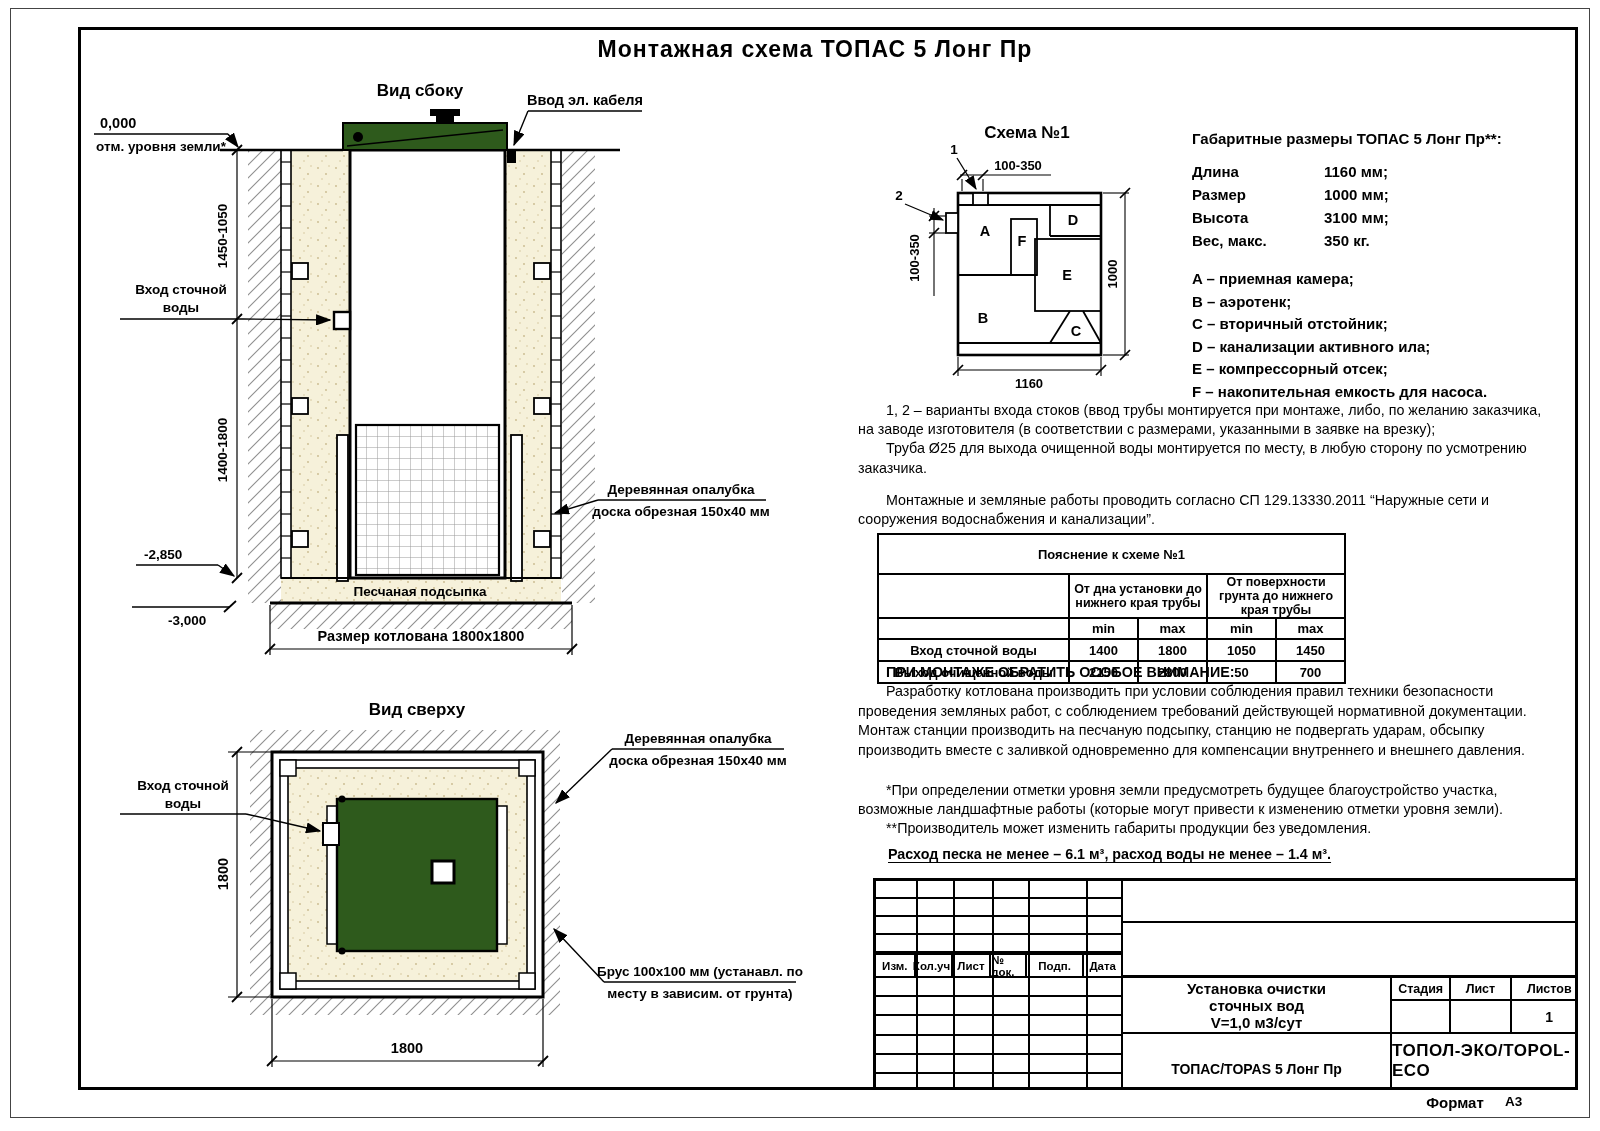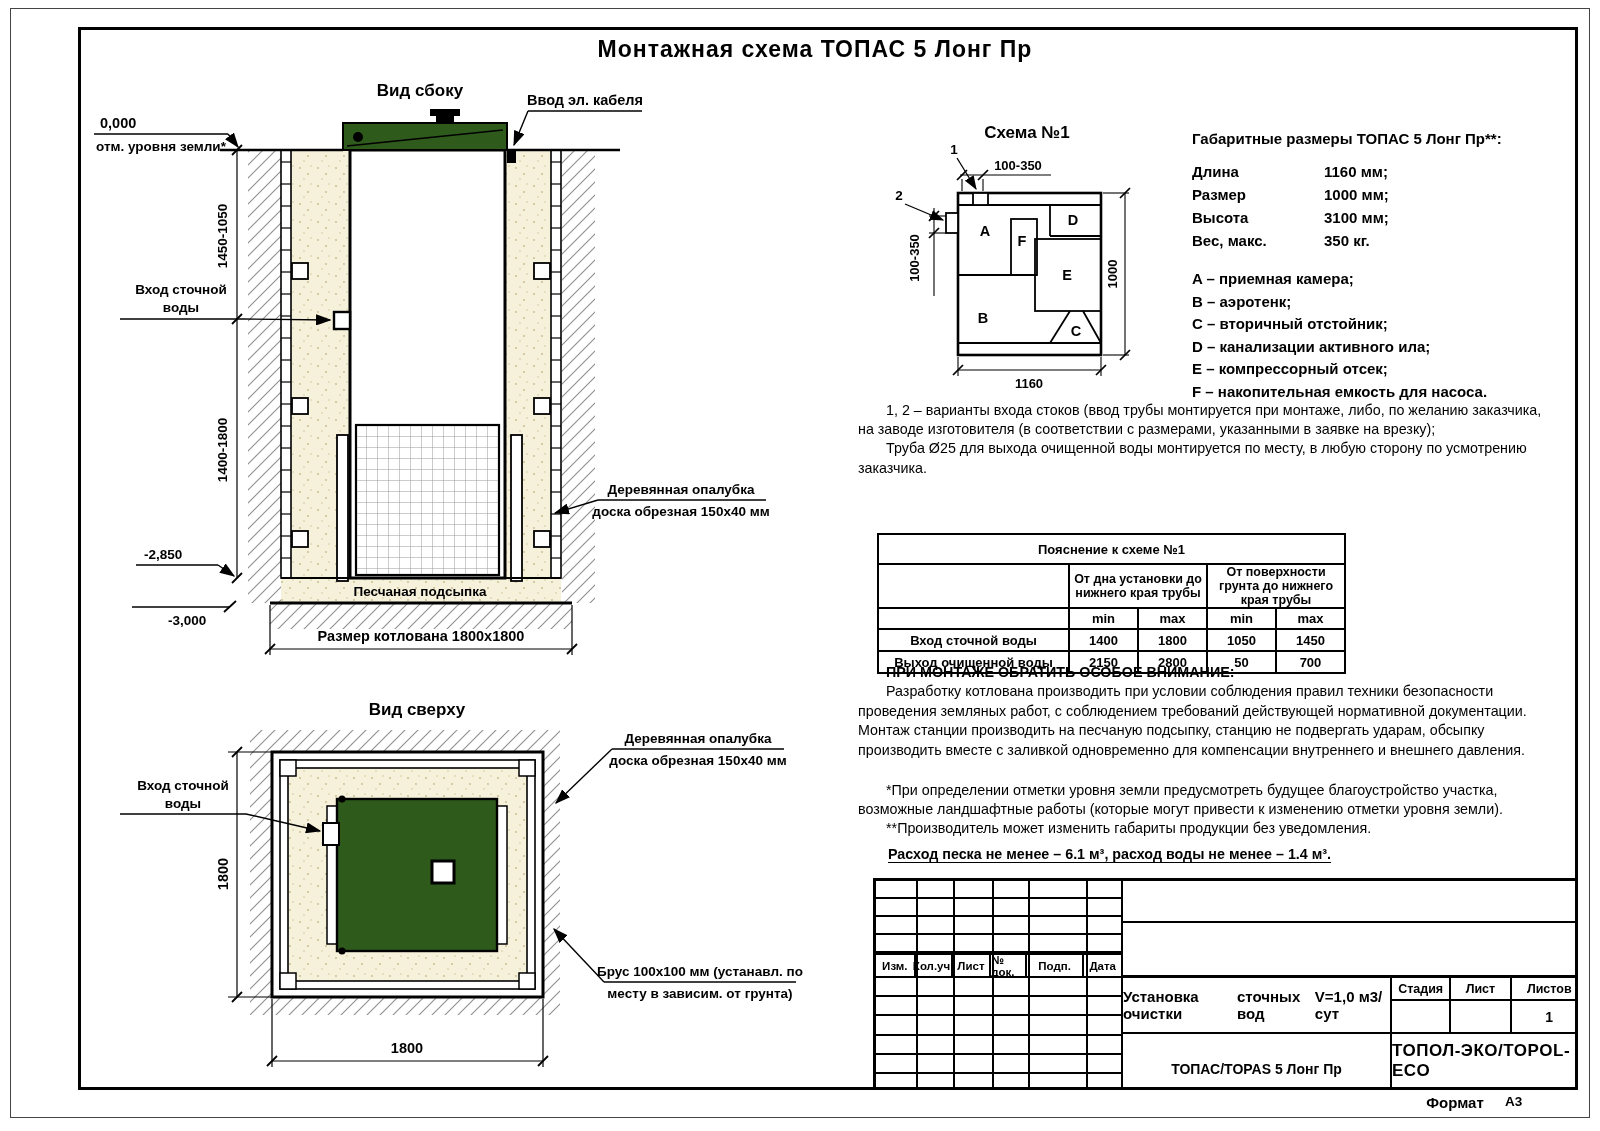--- a/index.html
+++ b/index.html
@@ -29,39 +29,39 @@
   .attention .att-title { font-weight:bold; text-indent:28px; }
   .attention p { text-indent:28px; }
   .footnotes { left:858px; top:781px; width:696px; font-size:14.3px; line-height:19px; }
   .footnotes p { text-indent:28px; }
   .consumption { left:888px; top:846px; font-size:14.3px; font-weight:600; text-decoration:underline; text-underline-offset:3px; }
 
   
   table.exp { position:absolute; left:877px; top:533px; border-collapse:collapse; font-size:13px; font-weight:bold; }
   table.exp td { border:2px solid #000; text-align:center; vertical-align:middle; padding:0 3px; }
   table.exp .c-lbl { width:191px; } table.exp .c-v { width:69px; }
-  table.exp .r-title { height:30px;padding-left:46px; } .r-group td { height:40px; font-size:12.5px; line-height:14px; }
+  table.exp .r-title { height:40px;padding-left:46px; } .r-group td { height:40px; font-size:12.5px; line-height:14px; }
   table.exp .r-sub td { height:21px; } table.exp .r-data td { height:22px; }
 
   
   .stamp { left:873px; top:878px; width:705px; height:212px; border:3px solid #000; }
   .stamp-left { position:absolute; left:0; top:0; width:247px; height:100%; border-right:2px solid #000; }
   .rows-top { position:absolute; left:0; top:0; right:0; height:72px;
               background:repeating-linear-gradient(to bottom, transparent 0 16px, #000 16px 18px); }
   .rows-bottom { position:absolute; left:0; top:97px; right:0; bottom:0;
               background:repeating-linear-gradient(to bottom, transparent 0 17.2px, #000 17.2px 19.2px); }
   .vline { position:absolute; top:0; bottom:0; width:2px; background:#000; }
   .hdr-row { position:absolute; left:0; top:72px; height:25px; width:100%; display:flex; background:#fff; border-top:2px solid #000; border-bottom:2px solid #000; }
   .hdr-row div { border-right:2px solid #000; font-size:11.5px; font-weight:bold; display:flex; align-items:center; justify-content:center; }
   .hdr-row div:last-child { border-right:none; }
   .stamp-right { position:absolute; left:247px; top:0; right:0; bottom:0; }
   .band1 { position:absolute; top:0; left:0; right:0; height:42px; border-bottom:2px solid #000; }
   .band2 { position:absolute; top:42px; left:0; right:0; height:55px; border-bottom:3px solid #000; }
   .title-area { position:absolute; top:97px; left:0; width:267px; height:56px; border-bottom:2px solid #000;
-                display:flex; flex-direction:row; align-items:center; justify-content:center;
+                display:flex; flex-direction:column; align-items:center; justify-content:center;
                 font-size:15px; font-weight:bold; line-height:17px; }
   .cols-area { position:absolute; top:97px; left:267px; right:0; height:56px; border-left:2px solid #000; border-bottom:2px solid #000; }
   .cols-header { display:flex; height:23px; border-bottom:2px solid #000; }
   .cols-header div, .cols-values div { display:flex; align-items:center; justify-content:center; font-size:12.5px; font-weight:bold; }
   .cols-header div { border-right:2px solid #000; } .cols-header div:last-child { border-right:none; }
   .cols-values { display:flex; height:31px; }
   .cols-values div { border-right:2px solid #000; font-size:14px; } .cols-values div:last-child { border-right:none; }
   .cw1 { width:61px; } .cw2 { width:62px; } .cw3 { width:65px;padding-left:12px; }
   .model-box { position:absolute; top:169px; left:0; width:267px; bottom:0; display:flex; align-items:center; justify-content:center; font-size:14px; font-weight:bold; }
   .company-box { position:absolute; top:153px; left:267px; right:0; bottom:0; border-left:2px solid #000; display:flex; align-items:center; justify-content:center; font-size:17px; font-weight:600; letter-spacing:0.5px; }
@@ -354,20 +354,21 @@
     <div>C – вторичный отстойник;</div>
     <div>D – канализации активного ила;</div>
     <div>E – компрессорный отсек;</div>
     <div>F – накопительная емкость для насоса.</div>
   </div>
 </div>
 
 <div class="abs notes1">
   <p>1, 2 – варианты входа  стоков (ввод трубы монтируется при монтаже, либо, по желанию заказчика, на заводе изготовителя (в соответствии с размерами, указанными в заявке на врезку);</p>
   <p>Труба Ø25 для выхода очищенной воды монтируется по месту, в любую сторону по усмотрению заказчика.</p>
+  <p class="works">Монтажные и земляные работы проводить согласно СП 129.13330.2011 “Наружные сети и сооружения водоснабжения и канализации”.</p>
 </div>
 
 <table class="exp">
   <tbody>
       <tr class="r-title">
         <td colspan="5">Пояснение к схеме №1</td>
       </tr>
   <tr class="r-group">
     <td class="c-lbl"></td>
     <td colspan="2">От дна установки до нижнего края трубы</td>

